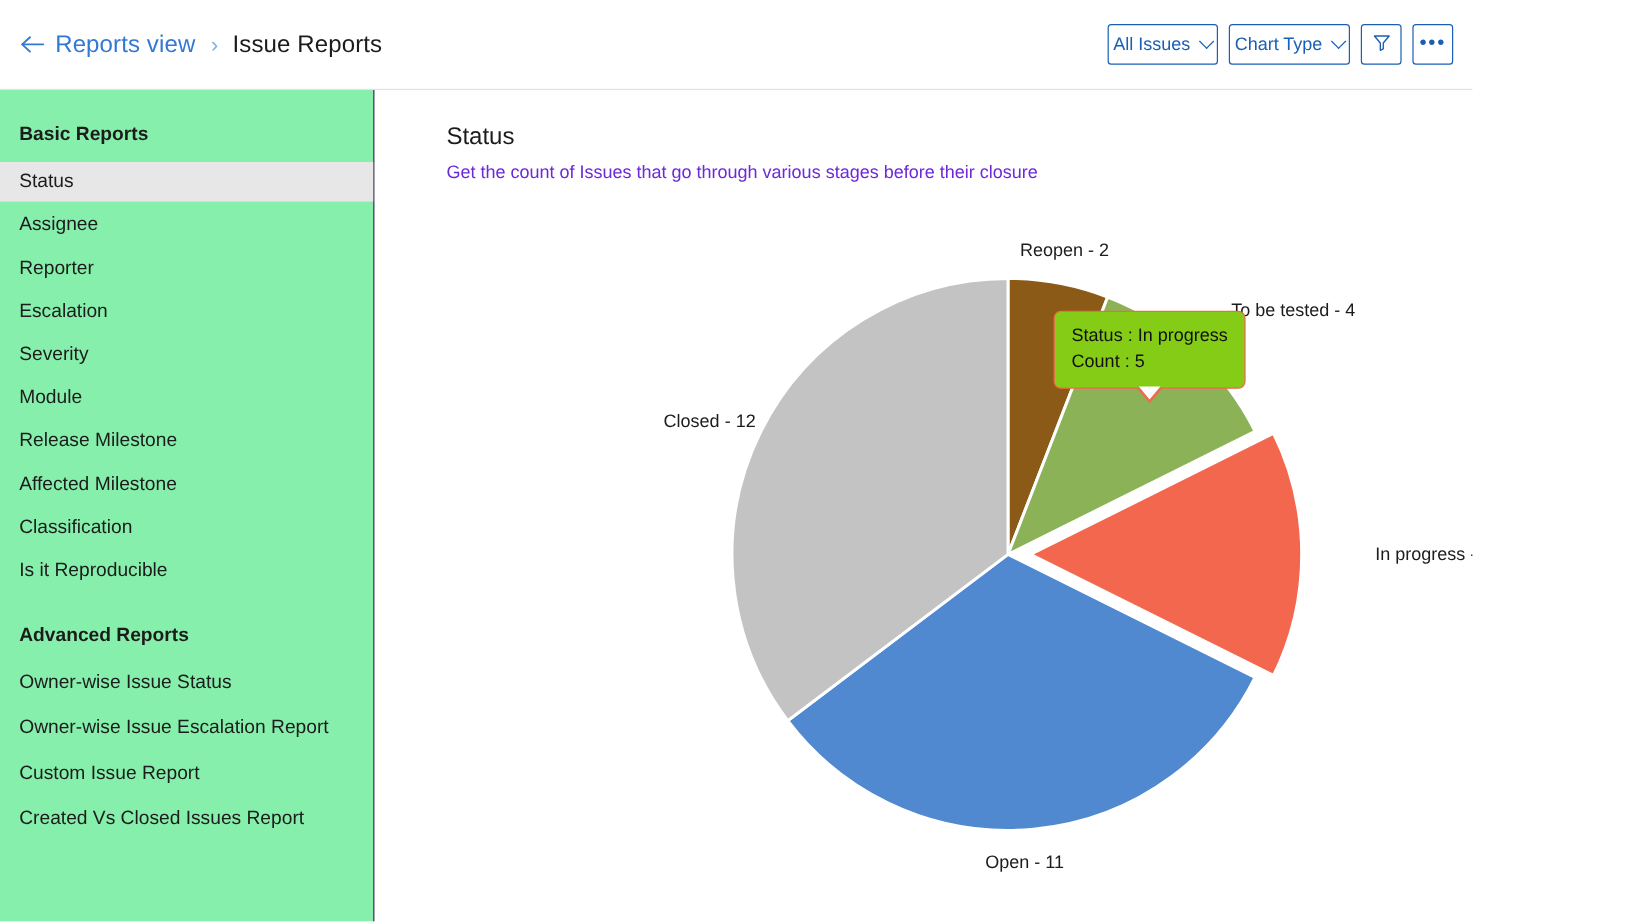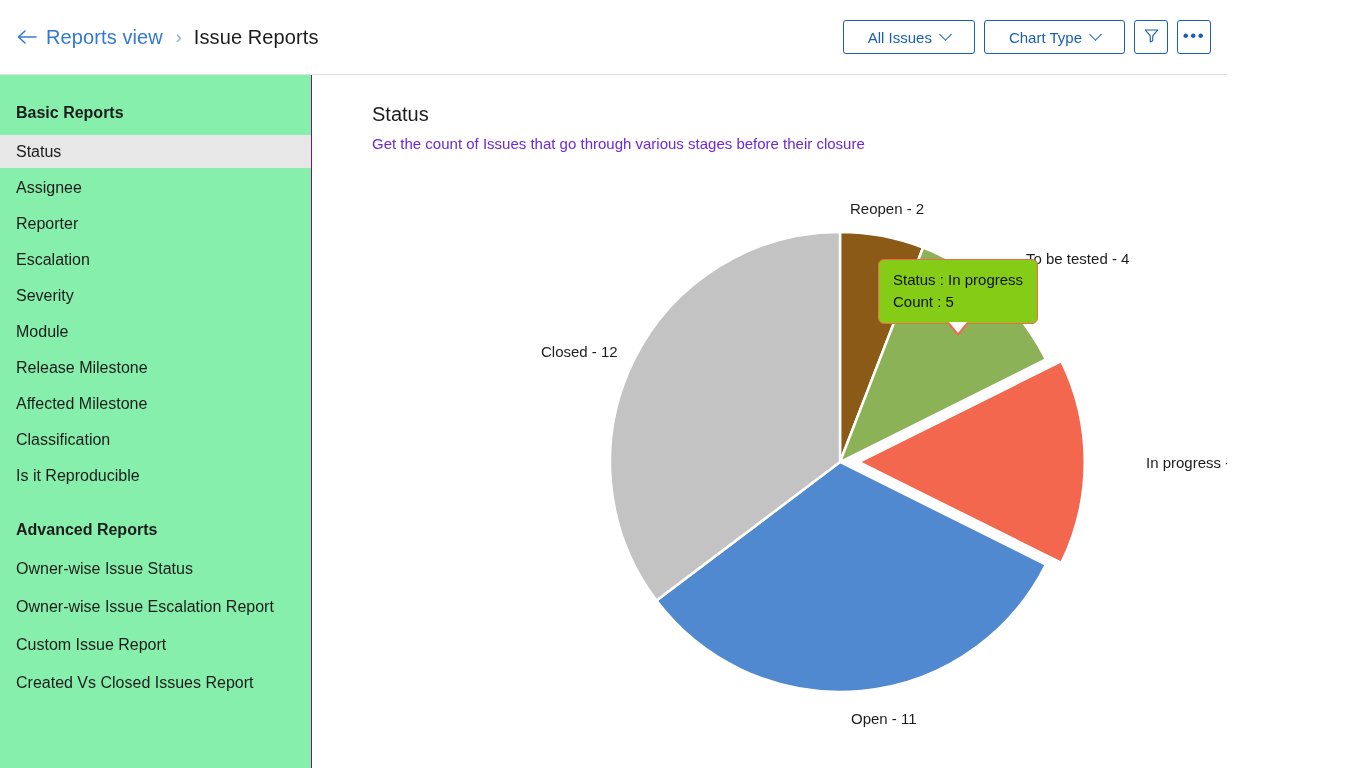--- a/index.html
+++ b/index.html
@@ -36,21 +36,21 @@
     font-weight: 300; line-height: 1;
   }
   .crumb-current {
     font-size: 20px; color: #1c1c1c; white-space: nowrap; letter-spacing: .1px;
   }
   .header-actions { margin-left: auto; display: flex; align-items: center; gap: 9px; }
   .btn {
     height: 34px; border: 1px solid #1a5fb4; border-radius: 3px;
     background: #fff; color: #1a5fb4; font-size: 15px;
     display: flex; align-items: center; justify-content: center;
-    padding: 0 24px; cursor: pointer; white-space: nowrap;
+    padding: 0 4px; cursor: pointer; white-space: nowrap;
     font-family: inherit;
   }
   .btn .caret {
     margin-left: 9px; display: inline-block;
     width: 9px; height: 9px;
     border-right: 1.6px solid #1a5fb4; border-bottom: 1.6px solid #1a5fb4;
     transform: translateY(-3px) rotate(45deg);
   }
   .btn-icon { width: 34px; padding: 0; }
   .dots { letter-spacing: 1.5px; font-size: 17px; line-height: 1; transform: translateY(-2px); }
@@ -229,22 +229,22 @@
             <path d="M 544 387 L 749.8875570116643 284.48017817139623 A 230 230 0 0 1 749.8875570116643 489.51982182860377 Z" fill="#f2674d" stroke="#ffffff" stroke-width="5"></path>
             <path d="M 528 387 L 733.8875570116643 489.51982182860377 A 230 230 0 0 1 344.4560377255449 525.605966367229 Z" fill="#5089cf" stroke="#ffffff" stroke-width="2.5"></path>
             <path d="M 528 387 L 344.4560377255449 525.605966367229 A 230 230 0 0 1 528 157 Z" fill="#c3c3c3" stroke="#ffffff" stroke-width="2.5"></path>
           </svg>
       </div>
 
       <div id="pie-labels">
           <div class="slice-label" style="left: 538px; top: 125px;">Reopen - 2</div>
           <div class="slice-label" style="left: 714px; top: 175px;">To be tested - 4</div>
           <div class="slice-label" style="left: 834px; top: 379px;">In progress - 5</div>
-          <div class="slice-label" style="left: 539px; top: 635px;">Open - 11</div>
-          <div class="slice-label" style="left: 229px; top: 268px; text-align: right;">Closed - 12</div>
+          <div class="slice-label" style="left: 509px; top: 635px;">Open - 11</div>
+          <div class="slice-label" style="left: 241px; top: 268px; text-align: right;">Closed - 12</div>
         </div>
 
       <div class="tooltip" id="chart-tooltip" style="left: 566px; top: 184px;">
         <div>Status : In progress</div>
         <div>Count : 5</div>
         <span class="tip-arrow"></span>
         <span class="tip-arrow-in"></span>
       </div>
     </div>
 

